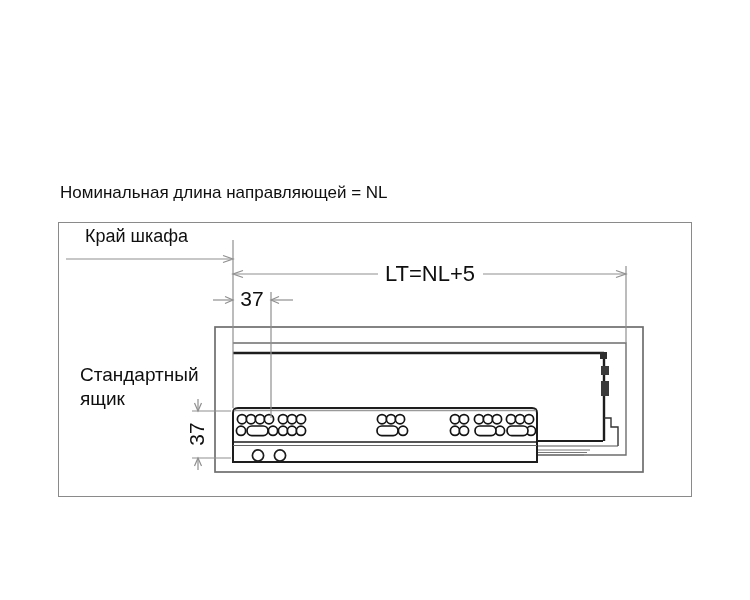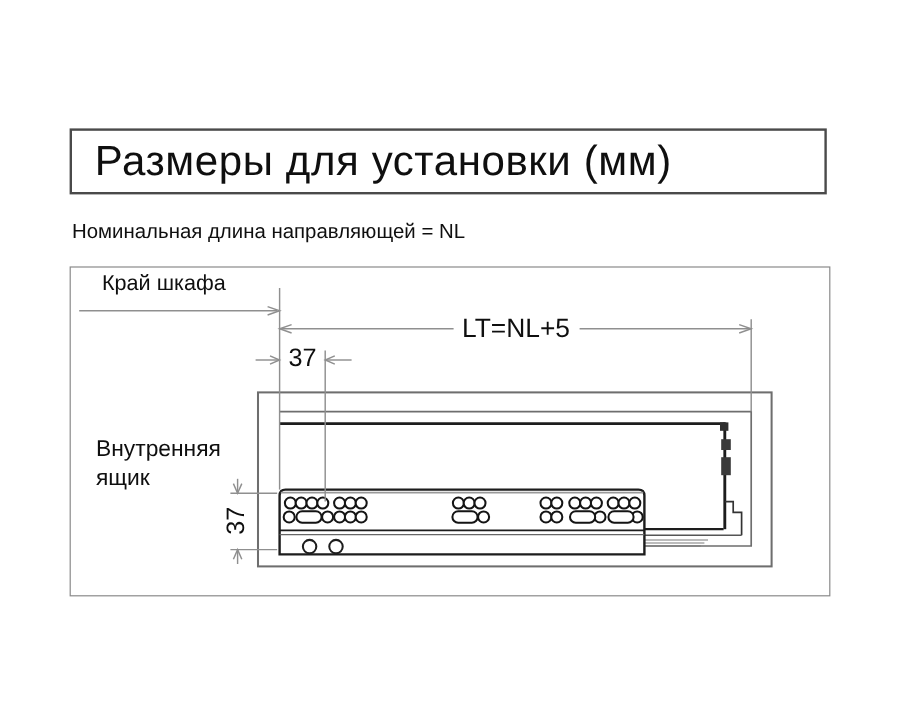--- a/index.html
+++ b/index.html
@@ -20,23 +20,20 @@
   #dim37h-label{left:252px;top:287px;font-size:21px;transform:translateX(-50%);background:#fff;padding:0 3px;}
   #dim37v-label{left:197px;top:434px;font-size:21px;transform:translate(-50%,-50%) rotate(-90deg);background:#fff;padding:0 3px;}
   #drawer-label{left:80px;top:363px;width:150px;font-size:19px;line-height:1.25;}
   text,div{cursor:default;}
 </style>
 </head>
 <body>
 
 <div id="stage">
 
-  <div id="title-box" class="abs">
-    <span>Размеры для установки (мм)</span>
-  </div>
 
   <div id="legend-nominal" class="abs legend-text">Номинальная длина направляющей = NL</div>
 
   <div id="diagram-box" class="abs"></div>
 
   <svg id="svg-art" class="abs" viewBox="0 0 750 600">
 
     <g stroke="#6e6e6e" fill="none">
       <rect x="215" y="327" width="428" height="145" stroke-width="1.7"></rect>
       <path d="M233,343 H626 V455 H233" stroke-width="1.4"></path>
@@ -123,14 +120,14 @@
       <polyline points="194.5,403 198,411 201.5,403"></polyline>
       <line x1="198" y1="458" x2="198" y2="470"></line>
       <polyline points="194.5,466 198,458 201.5,466"></polyline>
     </g>
   </svg>
 
   <div id="cabinet-edge-label" class="abs">Край шкафа</div>
   <div id="lt-label" class="abs">LT=NL+5</div>
   <div id="dim37h-label" class="abs">37</div>
   <div id="dim37v-label" class="abs">37</div>
-  <div id="drawer-label" class="abs">Внутренняя ящик</div>
+  <div id="drawer-label" class="abs">Стандартный ящик</div>
 </div>
 
 </body></html>

